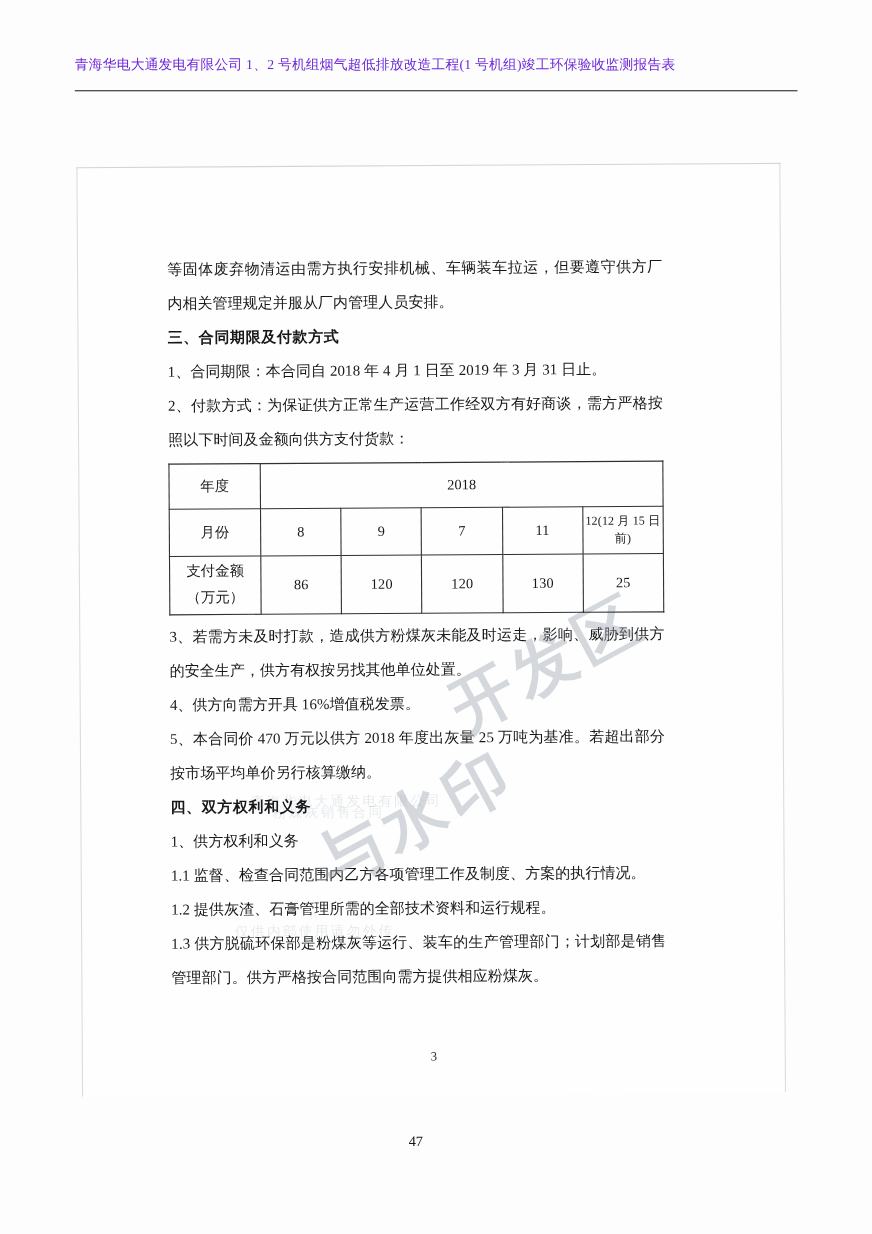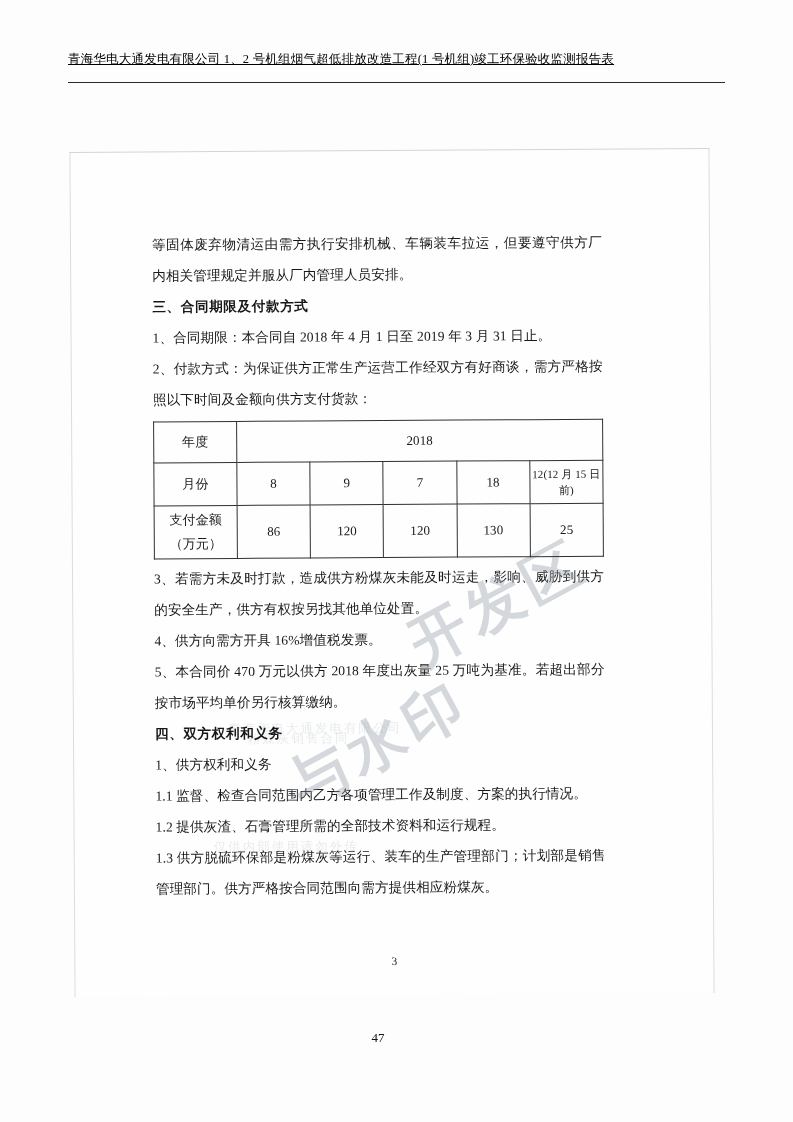--- a/index.html
+++ b/index.html
@@ -24,23 +24,22 @@
 
   
   .doc-header {
     position: absolute;
     top: 50px;
     left: 68px;
     right: 68px;
     font-size: 12.5px;
     line-height: 1.5;
     letter-spacing: 0.2px;
-    color: #000000;
+    color: #6d28d9;
     white-space: nowrap;
-    text-decoration: underline;
   }
   .header-rule {
     position: absolute;
     top: 82px;
     left: 68px;
     right: 68px;
     border-bottom: 1px solid #2b2b2b;
   }
 
   
@@ -118,20 +117,21 @@
   .pay-table td.label {
     width: 78px;
   }
   .pay-table td.small {
     font-size: 11px;
     line-height: 16px;
   }
   .pay-table td.two-line {
     line-height: 24px;
     padding: 2px;
+    font-family: Liberation Mono, monospace;
   }
 
   
   .watermark {
     position: absolute;
     top: 395px;
     left: 200px;
     width: 420px;
     height: 300px;
     pointer-events: none;
@@ -216,21 +216,21 @@
         <tbody>
           <tr>
             <td class="label">年度</td>
             <td colspan="5">2018</td>
           </tr>
           <tr>
             <td class="label">月份</td>
             <td>8</td>
             <td>9</td>
             <td>7</td>
-            <td>18</td>
+            <td>11</td>
             <td class="small">12(12 月 15 日前)</td>
           </tr>
           <tr>
             <td class="label two-line">支付金额（万元）</td>
             <td>86</td>
             <td>120</td>
             <td>120</td>
             <td>130</td>
             <td>25</td>
           </tr>

